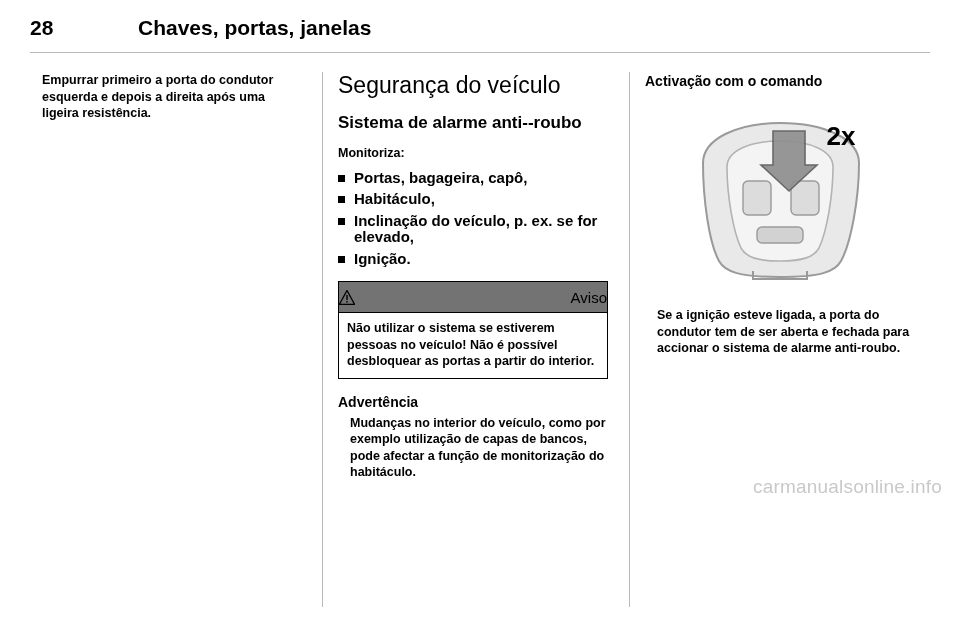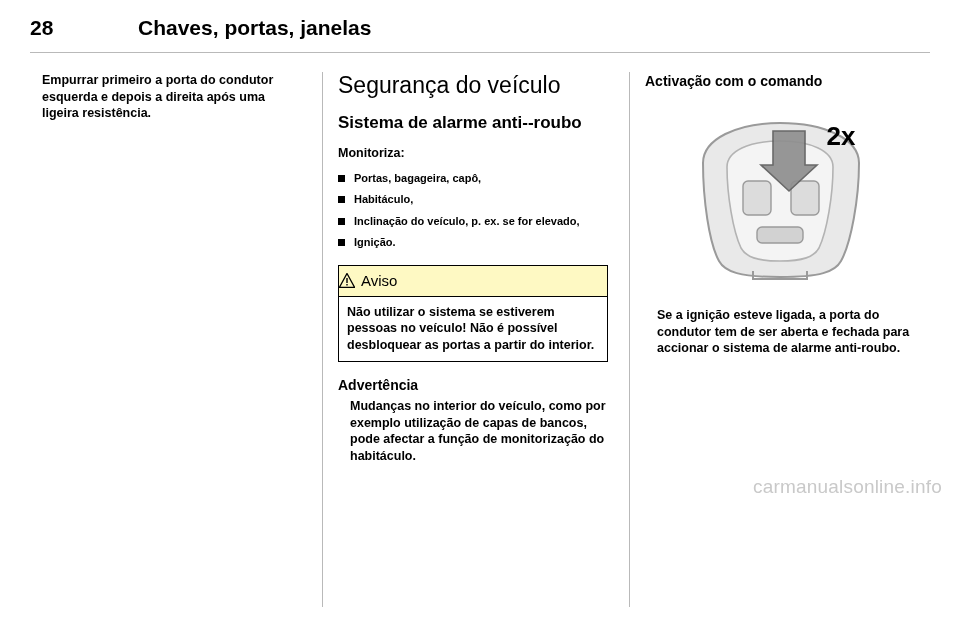--- a/index.html
+++ b/index.html
@@ -111,21 +111,21 @@
     margin: 0 0 8px 0;
   }
   ul.bullets {
     list-style: none;
     margin: 0 0 14px 0;
     padding: 0;
   }
   ul.bullets li {
     font-family: "Liberation Sans", sans-serif;
     font-weight: bold;
-    font-size: 11px;
+    font-size: 15px;
     line-height: 16.5px;
     position: relative;
     padding-left: 16px;
     margin-bottom: 5px;
   }
   ul.bullets li::before {
     content: "";
     position: absolute;
     left: 0;
     top: 5px;
@@ -133,26 +133,26 @@
     height: 7px;
     background: #000;
   }
 
   
   .notice-box {
     border: 1px solid #000;
     margin: 0 0 14px 0;
   }
   .notice-head {
-    background: #fef9c3;
+    background: #737373;
     border-bottom: 1px solid #000;
     height: 30px;
     display: flex;
     align-items: center;
-    justify-content: flex-start;
+    justify-content: space-between;
     gap: 6px;
   }
   .notice-head .warn-icon {
     display: inline-block;
     width: 16px;
     height: 15px;
     position: relative;
   }
   .notice-head .warn-icon svg { display: block; }
   .notice-head .notice-title {

